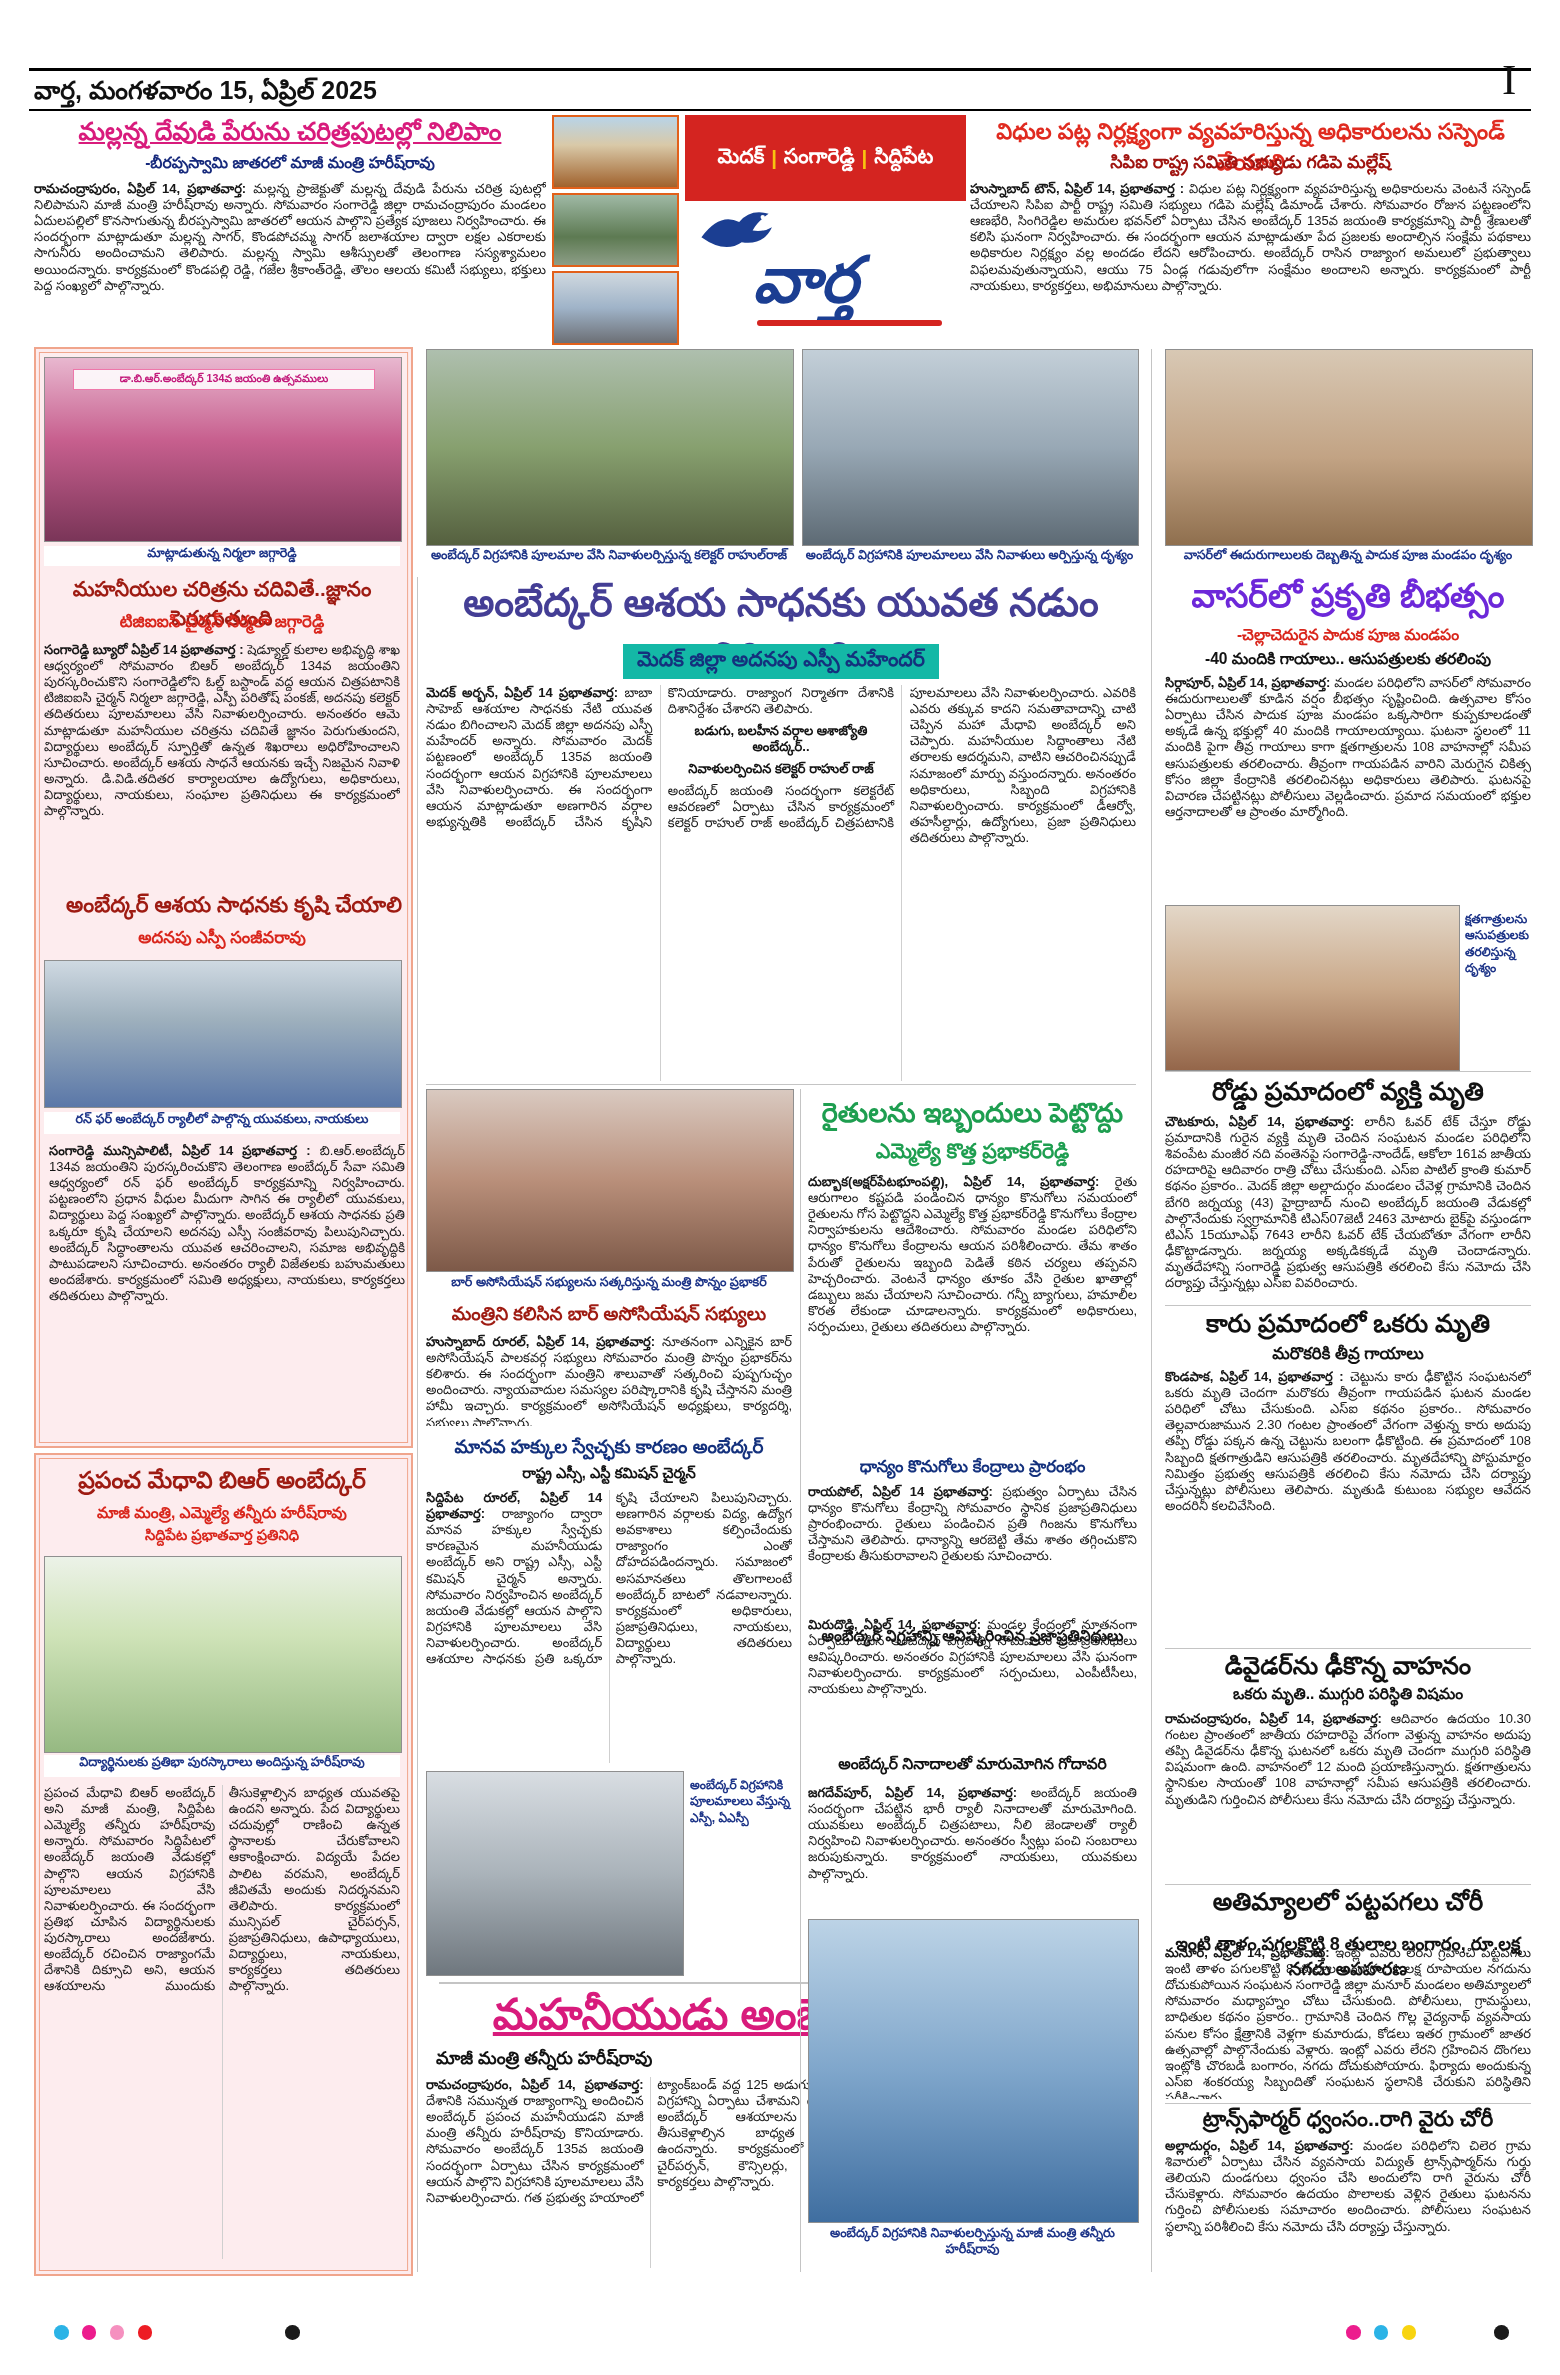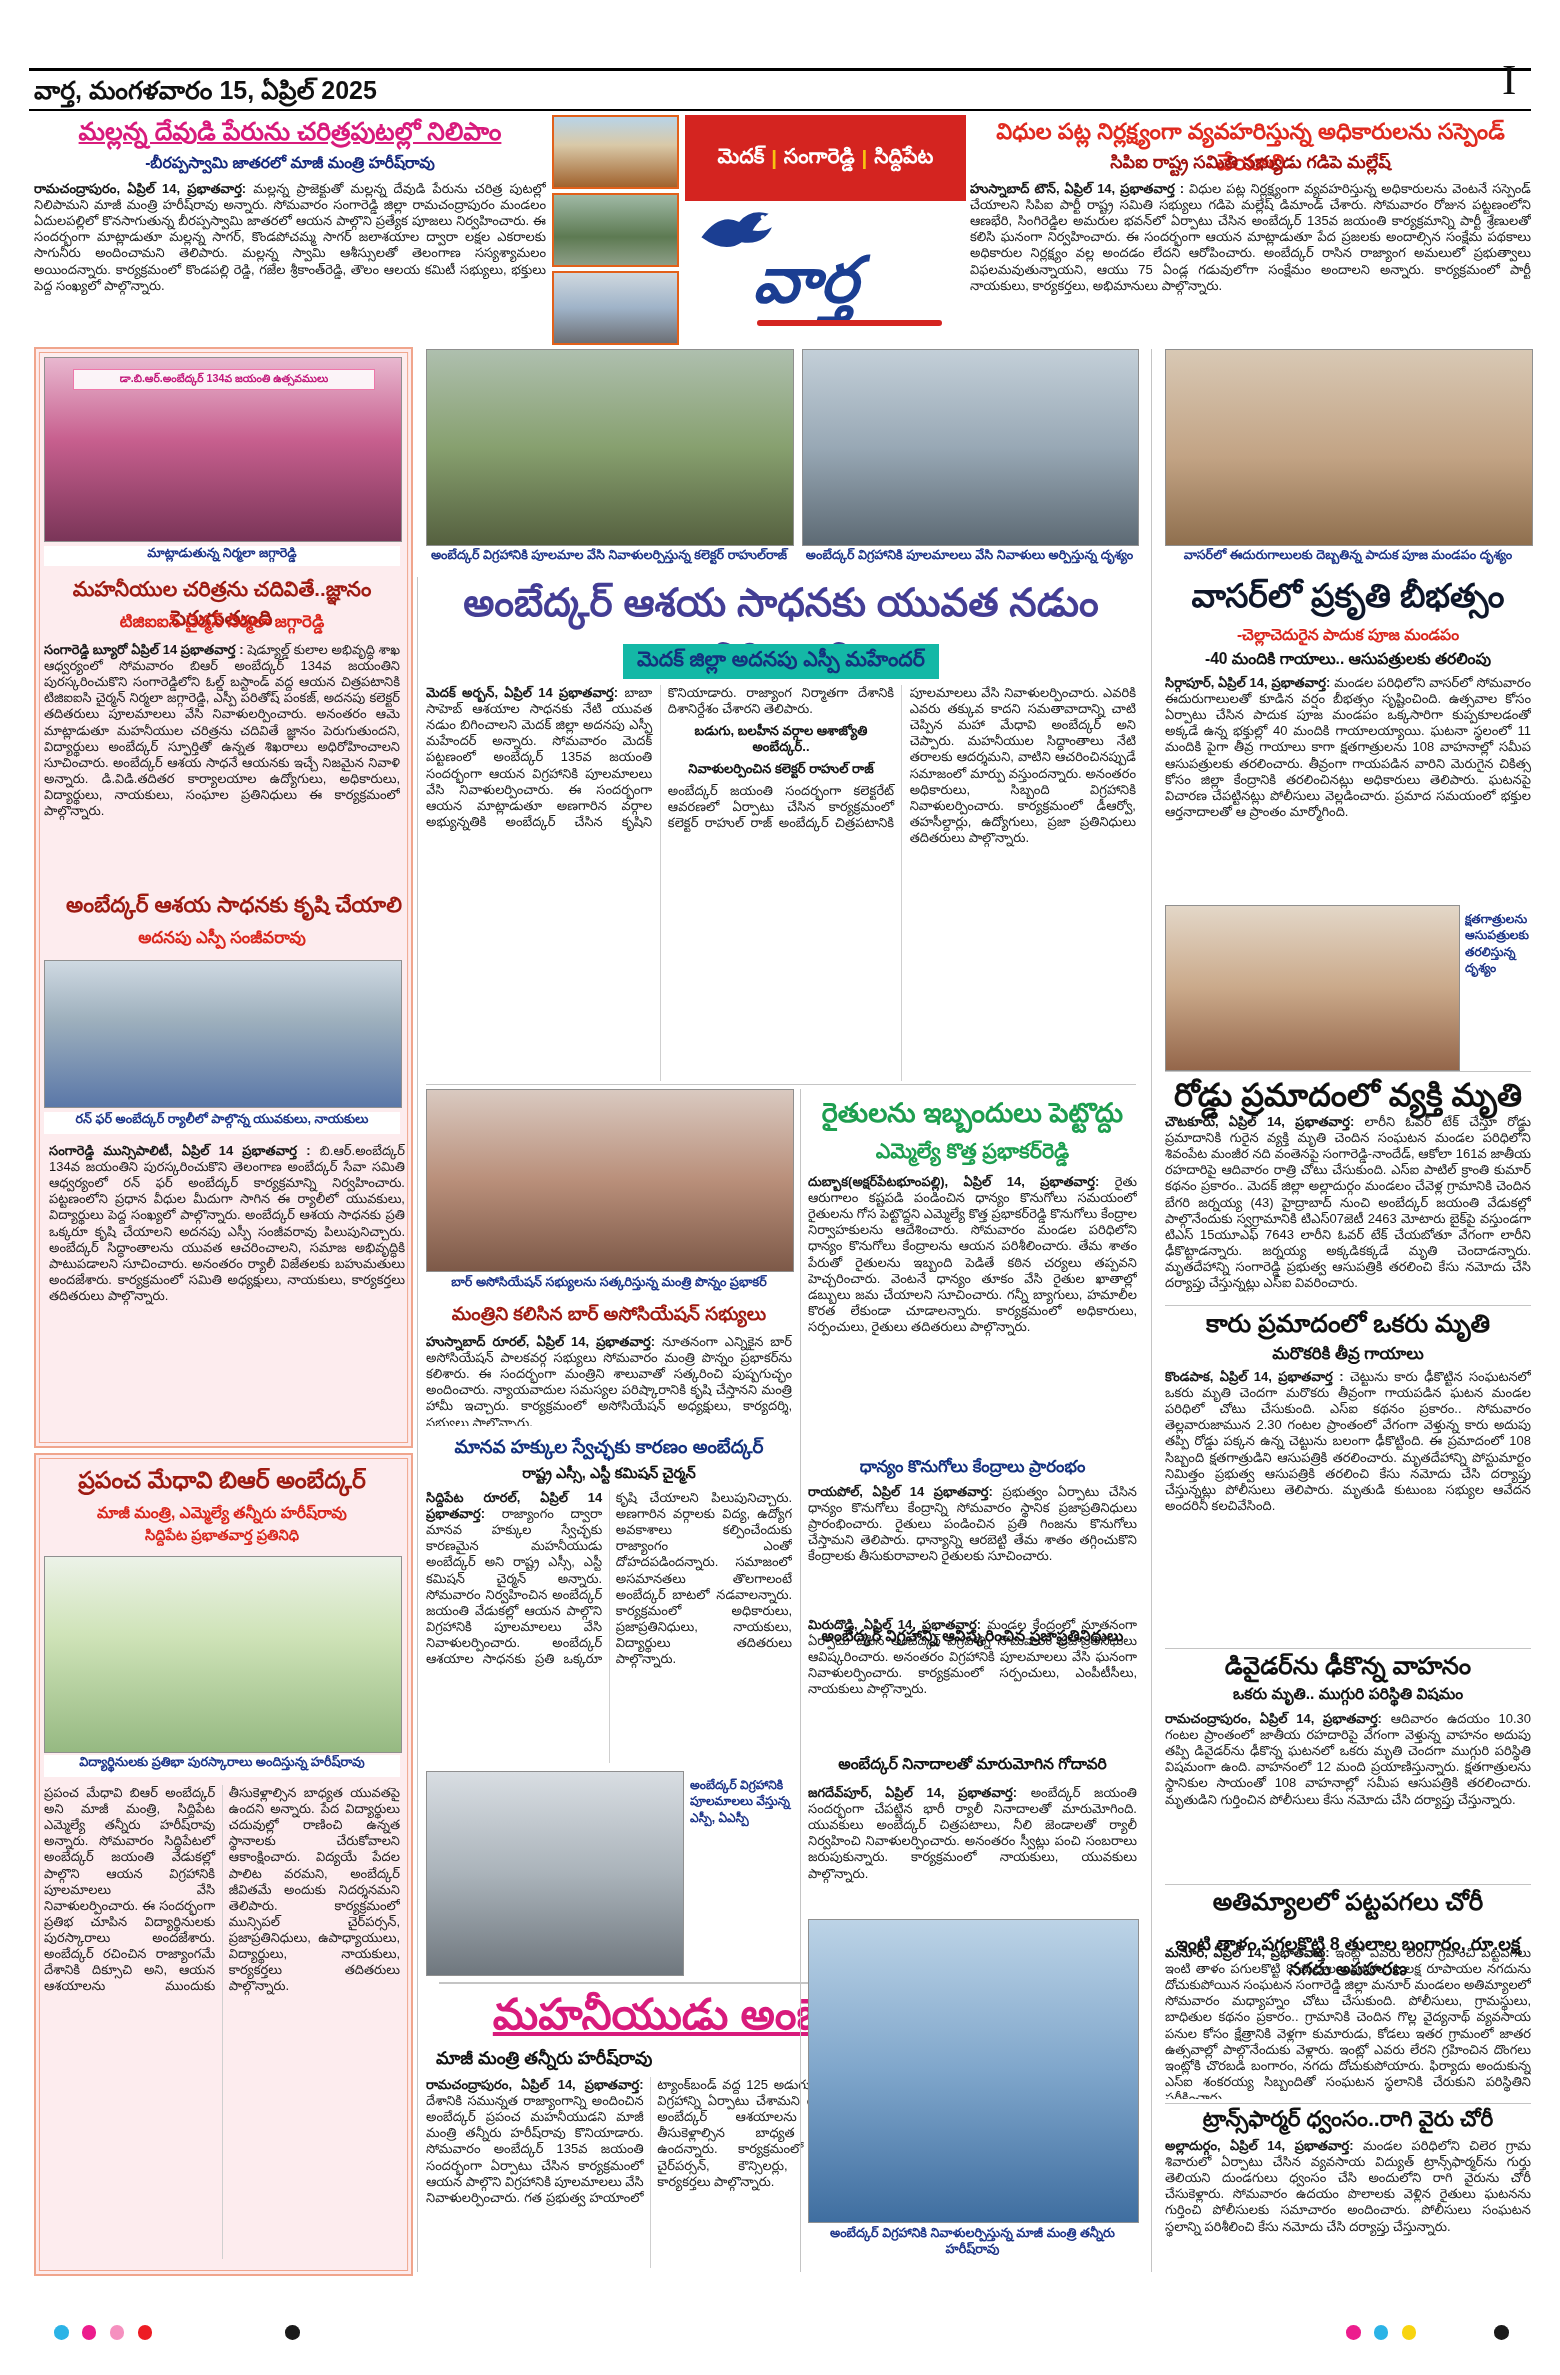--- a/index.html
+++ b/index.html
@@ -167,31 +167,31 @@
   <span>మండల కేంద్రంలో నూతనంగా ఏర్పాటు చేసిన అంబేద్కర్ విగ్రహాన్ని సోమవారం ప్రజాప్రతినిధులు ఆవిష్కరించారు. అనంతరం విగ్రహానికి పూలమాలలు వేసి ఘనంగా నివాళులర్పించారు. కార్యక్రమంలో సర్పంచులు, ఎంపీటీసీలు, నాయకులు పాల్గొన్నారు.</span>
 </div>
 <div class="abs center hl-black" style="left:808px;top:1755px;width:329px;font-size:15.6px;">అంబేద్కర్ నినాదాలతో మారుమోగిన గోదావరి</div>
 <div class="abs body-text" style="left:808px;top:1785px;width:329px;height:127px;">
   <strong>జగదేవ్‌పూర్, ఏప్రిల్ 14, ప్రభాతవార్త:</strong>
   <span>అంబేద్కర్ జయంతి సందర్భంగా చేపట్టిన భారీ ర్యాలీ నినాదాలతో మారుమోగింది. యువకులు అంబేద్కర్ చిత్రపటాలు, నీలి జెండాలతో ర్యాలీ నిర్వహించి నివాళులర్పించారు. అనంతరం స్వీట్లు పంచి సంబరాలు జరుపుకున్నారు. కార్యక్రమంలో నాయకులు, యువకులు పాల్గొన్నారు.</span>
 </div>
 <div class="abs photo" style="left:808px;top:1919px;width:329px;height:302px;background:linear-gradient(180deg,#bcd3e6,#7fa6cb 50%,#3f6ea0);"></div>
 <div class="abs caption center" style="left:808px;top:2226px;width:329px;height:39px;">అంబేద్కర్ విగ్రహానికి నివాళులర్పిస్తున్న మాజీ మంత్రి తన్నీరు హరీష్‌రావు</div>
 
-<div class="abs center hl-red" style="left:1165px;top:577px;width:366px;font-size:33px;color:#0f172a;">వాసర్‌లో ప్రకృతి బీభత్సం</div>
+<div class="abs center hl-red" style="left:1165px;top:577px;width:366px;font-size:33px;color:#6d28d9;">వాసర్‌లో ప్రకృతి బీభత్సం</div>
 <div class="abs center hl-red" style="left:1165px;top:626px;width:366px;font-size:15.6px;">-చెల్లాచెదురైన పాదుక పూజ మండపం</div>
 <div class="abs center hl-black" style="left:1165px;top:650px;width:366px;font-size:15.6px;">-40 మందికి గాయాలు.. ఆసుపత్రులకు తరలింపు</div>
 <div class="abs body-text" style="left:1165px;top:675px;width:366px;height:224px;">
   <strong>సిర్గాపూర్, ఏప్రిల్ 14, ప్రభాతవార్త:</strong>
   <span>మండల పరిధిలోని వాసర్‌లో సోమవారం ఈదురుగాలులతో కూడిన వర్షం బీభత్సం సృష్టించింది. ఉత్సవాల కోసం ఏర్పాటు చేసిన పాదుక పూజ మండపం ఒక్కసారిగా కుప్పకూలడంతో అక్కడే ఉన్న భక్తుల్లో 40 మందికి గాయాలయ్యాయి. ఘటనా స్థలంలో 11 మందికి పైగా తీవ్ర గాయాలు కాగా క్షతగాత్రులను 108 వాహనాల్లో సమీప ఆసుపత్రులకు తరలించారు. తీవ్రంగా గాయపడిన వారిని మెరుగైన చికిత్స కోసం జిల్లా కేంద్రానికి తరలించినట్లు అధికారులు తెలిపారు. ఘటనపై విచారణ చేపట్టినట్లు పోలీసులు వెల్లడించారు. ప్రమాద సమయంలో భక్తుల ఆర్తనాదాలతో ఆ ప్రాంతం మార్మోగింది.</span>
 </div>
 <div class="abs photo" style="left:1165px;top:905px;width:293px;height:164px;background:linear-gradient(180deg,#e3d7c8,#caa98a 50%,#94664a);"></div>
 <div class="abs vcap" style="left:1465px;top:911px;width:66px;height:156px;">క్షతగాత్రులను ఆసుపత్రులకు తరలిస్తున్న దృశ్యం</div>
 
-<div class="abs center hl-black" style="left:1165px;top:1077px;width:366px;font-size:32px;">రోడ్డు ప్రమాదంలో వ్యక్తి మృతి</div>
+<div class="abs center hl-black" style="left:1165px;top:1077px;width:366px;font-size:25px;">రోడ్డు ప్రమాదంలో వ్యక్తి మృతి</div>
 <div class="abs body-text" style="left:1165px;top:1114px;width:366px;height:187px;">
   <strong>చౌటకూరు, ఏప్రిల్ 14, ప్రభాతవార్త:</strong>
   <span>లారీని ఓవర్ టేక్ చేస్తూ రోడ్డు ప్రమాదానికి గురైన వ్యక్తి మృతి చెందిన సంఘటన మండల పరిధిలోని శివంపేట మంజీర నది వంతెనపై సంగారెడ్డి-నాందేడ్, ఆకోలా 161వ జాతీయ రహదారిపై ఆదివారం రాత్రి చోటు చేసుకుంది. ఎస్ఐ పాటిల్ క్రాంతి కుమార్ కథనం ప్రకారం.. మెదక్ జిల్లా అల్లాదుర్గం మండలం చేవెళ్ల గ్రామానికి చెందిన బేగరి జర్నయ్య (43) హైద్రాబాద్ నుంచి అంబేద్కర్ జయంతి వేడుకల్లో పాల్గొనేందుకు స్వగ్రామానికి టిఎస్07జెటీ 2463 మోటారు బైక్‌పై వస్తుండగా టిఎస్ 15యూఎఫ్ 7643 లారీని ఓవర్ టేక్ చేయబోతూ వేగంగా లారీని ఢీకొట్టాడన్నారు. జర్నయ్య అక్కడికక్కడే మృతి చెందాడన్నారు. మృతదేహాన్ని సంగారెడ్డి ప్రభుత్వ ఆసుపత్రికి తరలించి కేసు నమోదు చేసి దర్యాప్తు చేస్తున్నట్లు ఎస్ఐ వివరించారు.</span>
 </div>
 
 <div class="abs center hl-black" style="left:1165px;top:1309px;width:366px;font-size:25px;">కారు ప్రమాదంలో ఒకరు మృతి</div>
 <div class="abs center hl-black" style="left:1165px;top:1344px;width:366px;font-size:16.6px;">మరొకరికి తీవ్ర గాయాలు</div>
 <div class="abs body-text" style="left:1165px;top:1369px;width:366px;height:275px;">
   <strong>కొండపాక, ఏప్రిల్ 14, ప్రభాతవార్త :</strong>
   <span>చెట్టును కారు ఢీకొట్టిన సంఘటనలో ఒకరు మృతి చెందగా మరొకరు తీవ్రంగా గాయపడిన ఘటన మండల పరిధిలో చోటు చేసుకుంది. ఎస్ఐ కథనం ప్రకారం.. సోమవారం తెల్లవారుజామున 2.30 గంటల ప్రాంతంలో వేగంగా వెళ్తున్న కారు అదుపు తప్పి రోడ్డు పక్కన ఉన్న చెట్టును బలంగా ఢీకొట్టింది. ఈ ప్రమాదంలో 108 సిబ్బంది క్షతగాత్రుడిని ఆసుపత్రికి తరలించారు. మృతదేహాన్ని పోస్టుమార్టం నిమిత్తం ప్రభుత్వ ఆసుపత్రికి తరలించి కేసు నమోదు చేసి దర్యాప్తు చేస్తున్నట్లు పోలీసులు తెలిపారు. మృతుడి కుటుంబ సభ్యుల ఆవేదన అందరినీ కలచివేసింది.</span>

